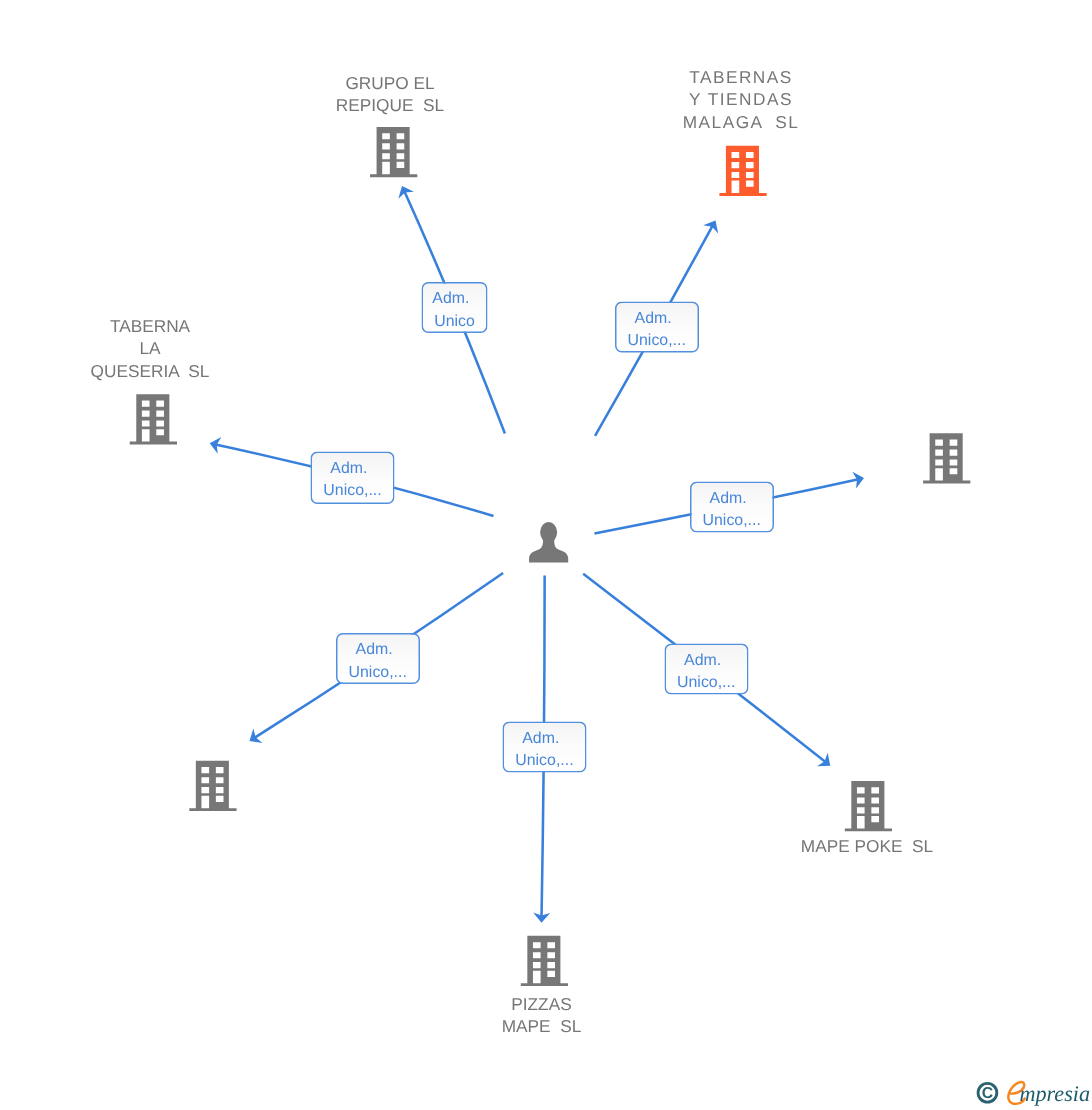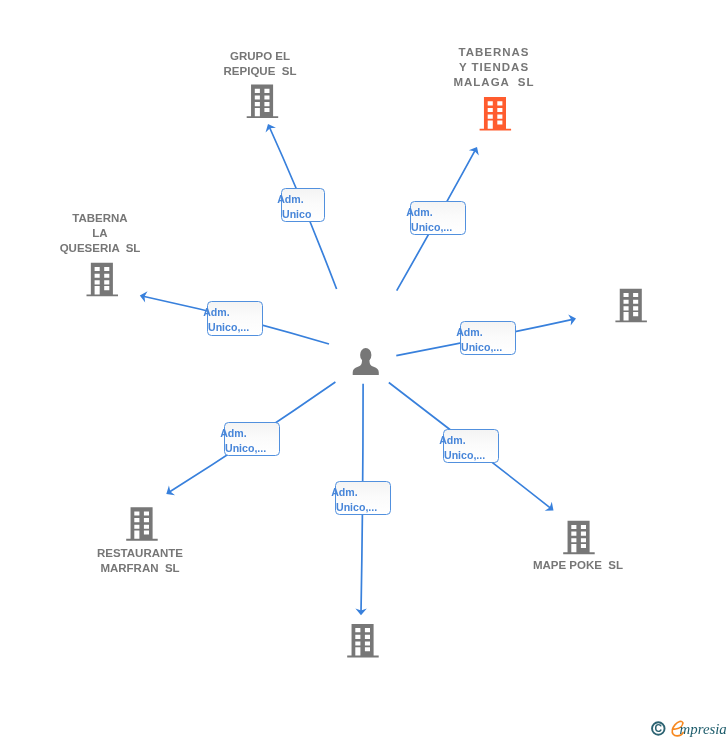--- a/index.html
+++ b/index.html
@@ -1,24 +1,24 @@
 <!DOCTYPE html>
 <html><head>
 <meta charset="utf-8">
 <style>
   html,body{margin:0;padding:0;background:#ffffff;}
   body{width:728px;height:740px;font-family:"Liberation Sans",sans-serif;overflow:hidden;position:relative;}
-  #stage{position:absolute;left:0;top:0;width:728px;height:740px;font-weight:bold;}
+  #stage{position:absolute;left:0;top:0;width:728px;height:740px;}
   svg.layer{position:absolute;left:0;top:0;width:728px;height:740px;}
   .nlabel{position:absolute;will-change:transform;text-align:center;color:#767676;font-size:11.5px;line-height:15.1px;white-space:pre;}
   .nlabel.center{font-size:13.2px;line-height:15.4px;}
   .nlabel.hi{letter-spacing:1px;}
   .elabel{position:absolute;will-change:transform;box-sizing:border-box;border:1.25px solid #5190de;border-radius:4.5px;
           background:linear-gradient(180deg,#f4f4f4 0%,#fbfbfb 45%,#ffffff 100%);
-          color:#4886d9;font-size:10.6px;line-height:15.2px;text-align:left;white-space:pre;
+          color:#4886d9;font-size:10.6px;line-height:15.2px;text-align:center;white-space:pre;
           text-indent:-4.8px;padding-top:2.9px;}
 </style>
 </head>
 <body>
 
 <div id="stage">
 
   <svg class="layer" viewBox="0 0 728 740">
     <g fill="none" stroke="#3880dc" stroke-width="1.7" stroke-linecap="butt">
       <path d="M336.6 289 Q304 203.6 268.9 126"></path>
@@ -55,22 +55,22 @@
   </svg>
 
   <div class="nlabel" style="left:200.4px;top:48.7px;width:120px;">GRUPO EL
 REPIQUE  SL</div>
   <div class="nlabel" style="left:40.4px;top:211.3px;width:120px;">TABERNA
 LA
 QUESERIA  SL</div>
   <div class="nlabel hi" style="left:434.3px;top:44.8px;width:120px;">TABERNAS
 Y TIENDAS
 MALAGA  SL</div>
-  <div class="nlabel" style="left:80.4px;top:545.5px;width:120px;">RESTAURANTE
-MARFRAN  SL</div>
+  <div class="nlabel" style="left:301px;top:662.8px;width:120px;">PIZZAS
+MAPE  SL</div>
   <div class="nlabel" style="left:517.7px;top:558.3px;width:120px;">MAPE POKE  SL</div>
 
   <div class="elabel" style="left:281.4px;top:188.4px;width:44px;height:34px;">Adm.
 Unico</div>
   <div class="elabel" style="left:410.1px;top:200.7px;width:55.6px;height:34.1px;">Adm.
 Unico,...</div>
   <div class="elabel" style="left:207.4px;top:300.6px;width:56px;height:34.6px;">Adm.
 Unico,...</div>
   <div class="elabel" style="left:459.8px;top:320.5px;width:55.6px;height:33.8px;">Adm.
 Unico,...</div>

